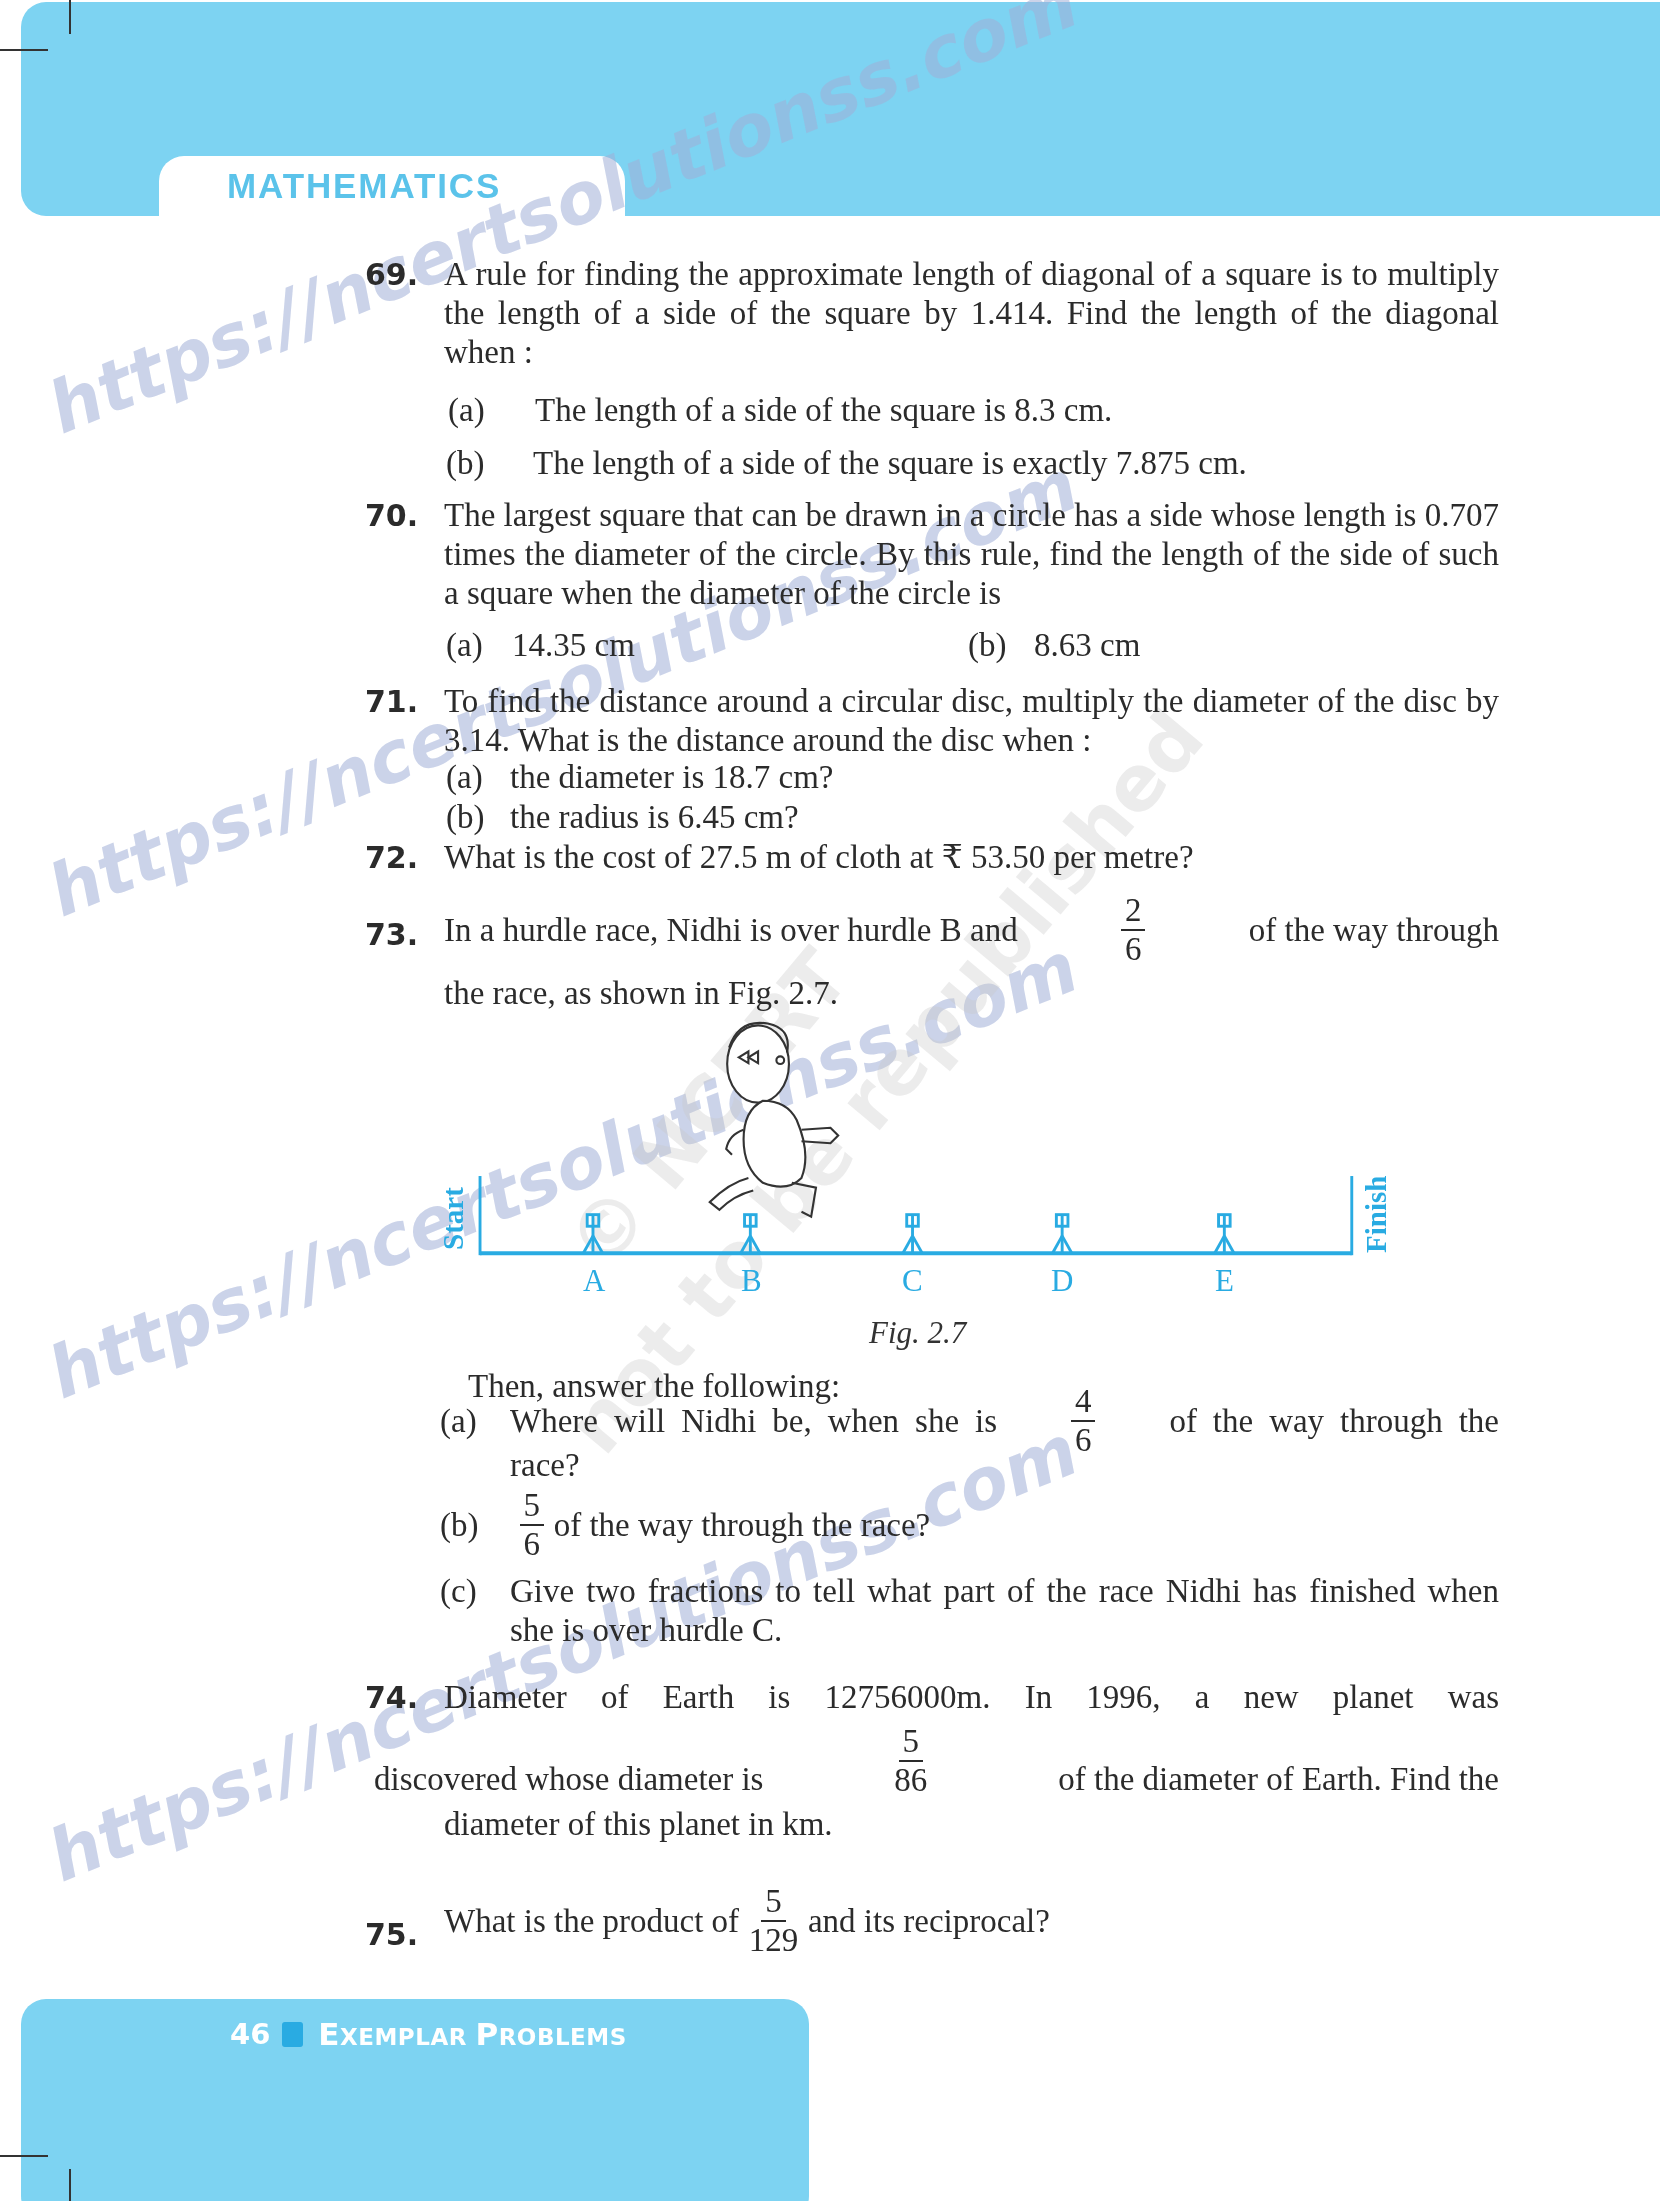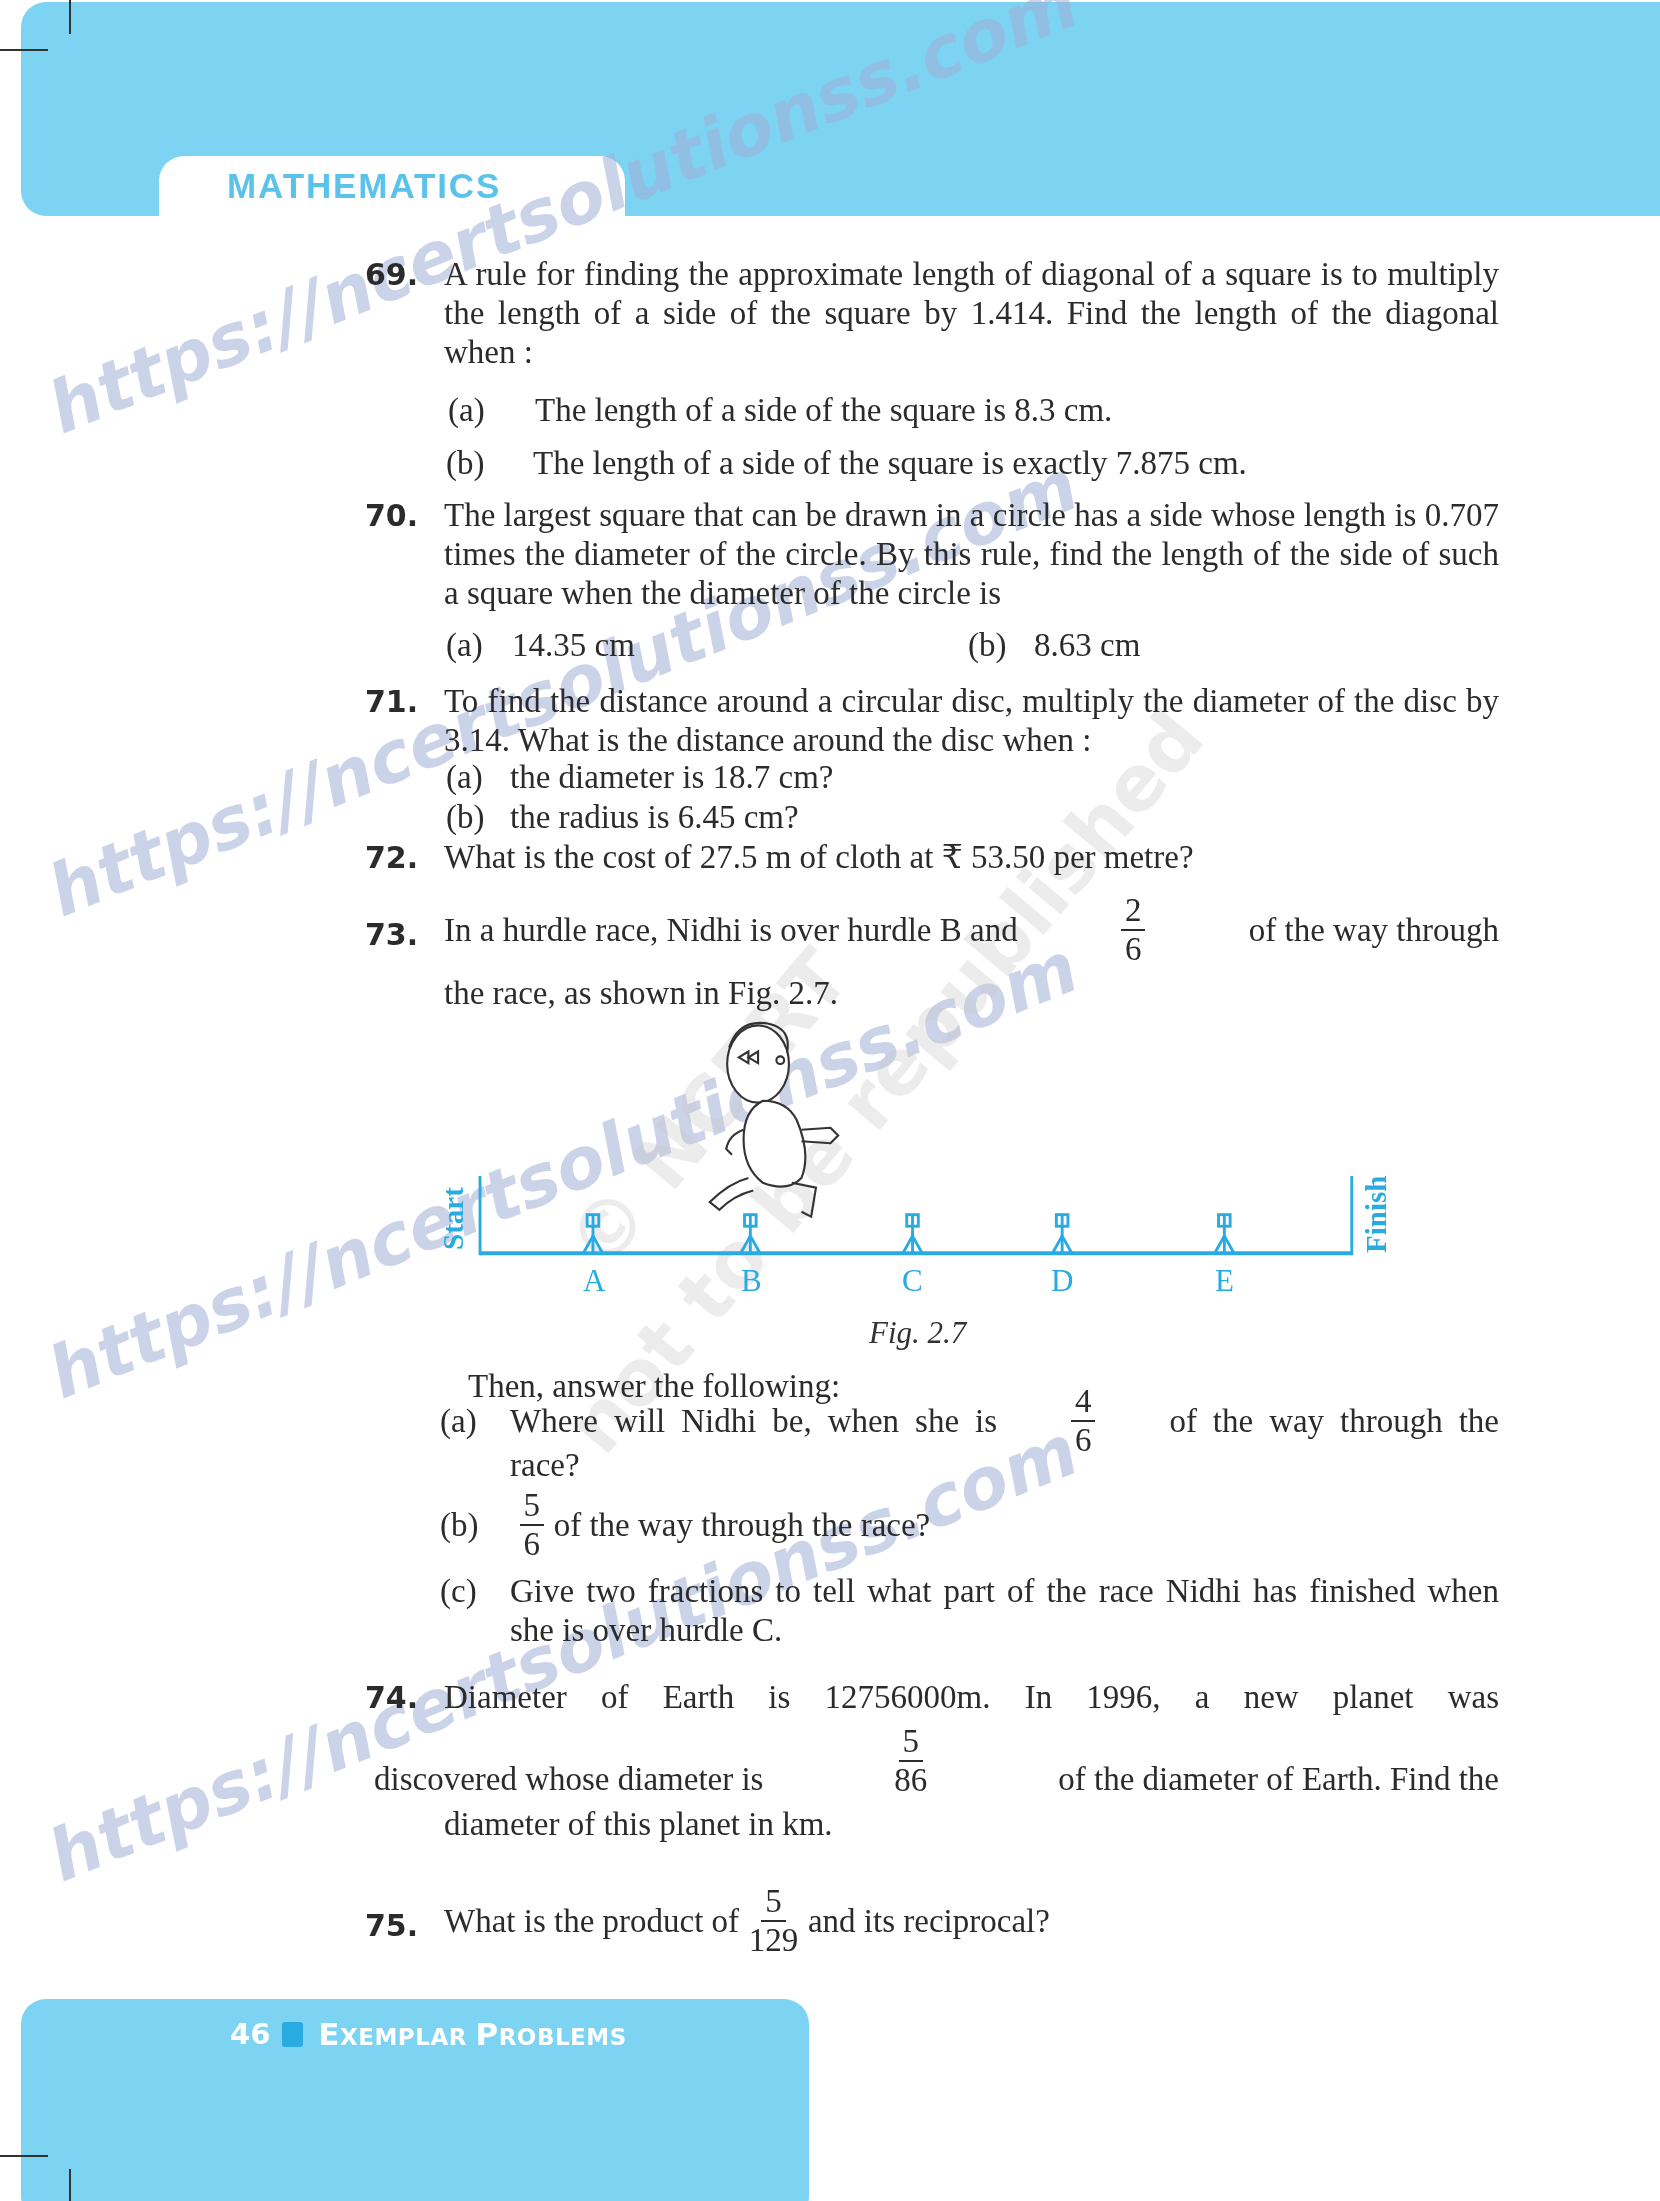--- a/index.html
+++ b/index.html
@@ -196,21 +196,21 @@
     <span class="frac">
         <span class="num">5</span>
         <span>86</span>
       </span>
     <span>of the diameter of Earth. Find the</span>
   </div>
   <div class="qtext" style="margin-top:5.8px;">diameter of this planet in km.</div>
 </div>
 
 <div class="q" style="top:1883px;">
-  <span class="qnum" style="top:23px;">75.</span>
+  <span class="qnum" style="top:32px;">75.</span>
   <div class="qtext" style="display:flex;align-items:center;">
     <span>What is the product of</span>
     <span class="frac">
         <span class="num">5</span>
         <span>129</span>
       </span>
     <span>and its reciprocal?</span>
   </div>
 </div>
 

